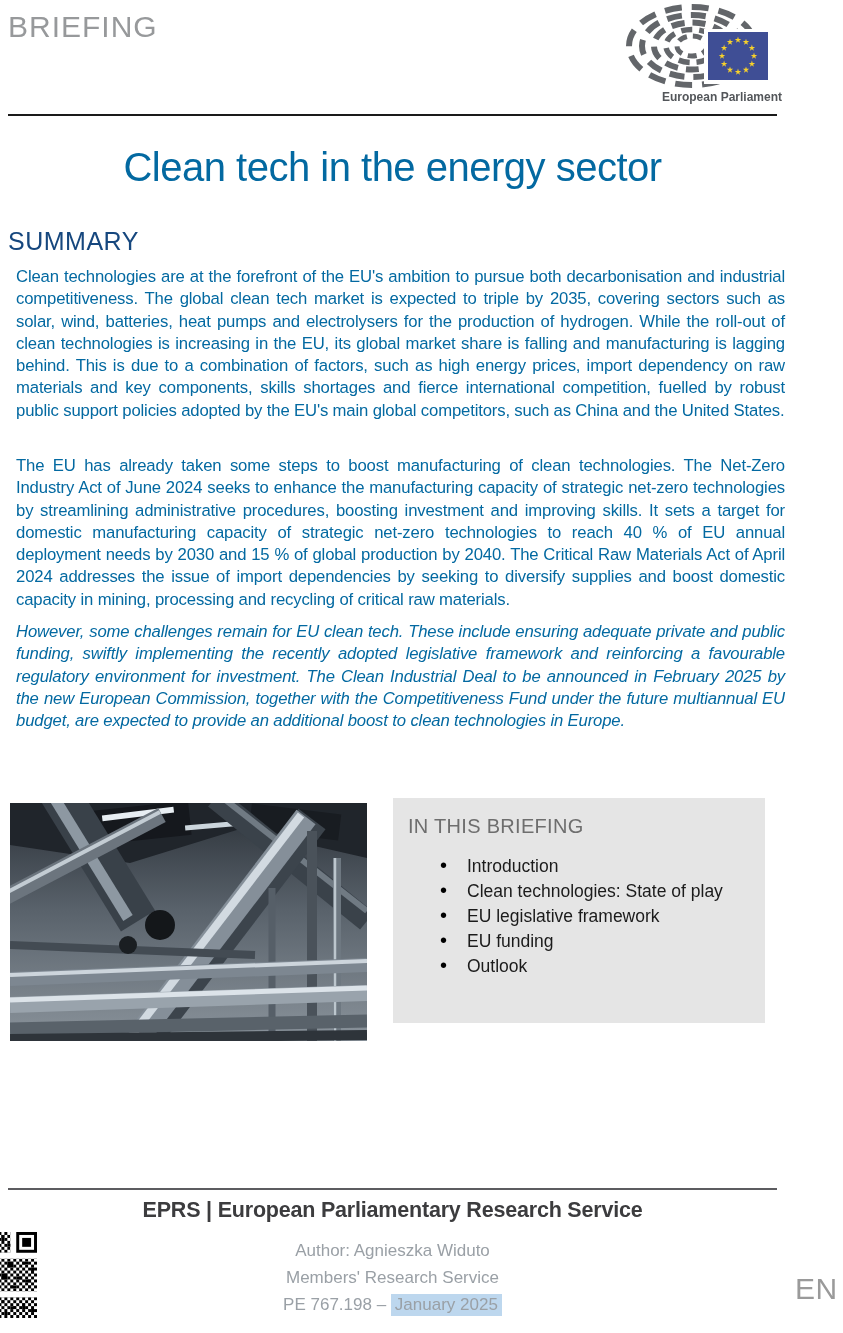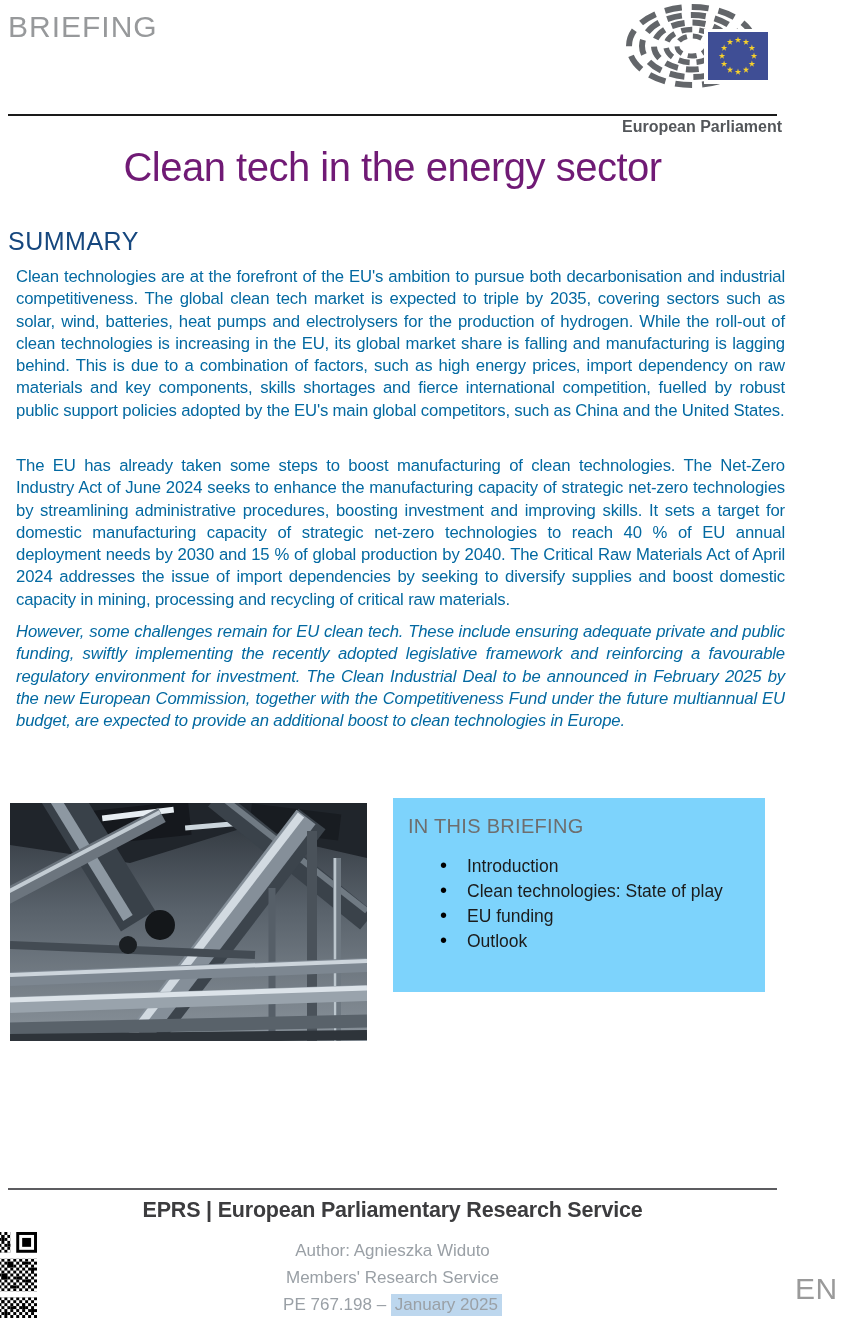--- a/index.html
+++ b/index.html
@@ -10,52 +10,52 @@
     background:#ffffff; overflow:hidden;
   }
   
   .kicker {
     position:absolute; left:8px; top:10px;
     font-size:30px; letter-spacing:1px; color:#97999b; font-weight:normal;
   }
   .ep-logo { position:absolute; left:622px; top:2px; width:158px; height:86px; }
   .ep-logo-caption {
     position:absolute; left:612px; top:90px; width:170px;
-    text-align:right; font-size:16px; font-weight:bold; color:#53565a;margin-top:28px;
+    text-align:right; font-size:12px; font-weight:bold; color:#53565a;
   }
   .header-rule {
     position:absolute; left:8px; top:114px; width:769px; height:2px;
     background:#1a1a1a;
   }
   
   .doc-title {
     position:absolute; left:8px; top:145px; width:769px;
-    text-align:center; font-size:40px; color:#701a75; font-weight:normal;
+    text-align:center; font-size:40px; color:#0369a1; font-weight:normal;
     letter-spacing:-0.5px;
   }
   .summary-heading {
     position:absolute; left:8px; top:227px;
     font-size:25px; color:#16477e; font-weight:normal; letter-spacing:0.5px;
   }
   .para {
     position:absolute; left:16px; width:769px;
     text-align:justify; font-size:16.7px; line-height:22.3px;
     color:#0369a1; letter-spacing:-0.15px;
   }
   .para-1 { top:266px; }
   .para-2 { top:455px; }
   .para-3 { top:621px;font-style:italic; }
   
   .photo {
     position:absolute; left:10px; top:803px; width:357px; height:238px;
     display:block;
   }
   .briefing-box {
-    position:absolute; left:393px; top:798px; width:372px; height:194px;
-    background:#7dd3fc;
+    position:absolute; left:393px; top:798px; width:372px; height:225px;
+    background:#e5e5e5;
   }
   .briefing-box-heading {
     margin:17px 0 0 15px; font-size:20px; color:#6e6e6e;
     letter-spacing:0.3px; font-weight:normal;
   }
   .briefing-list { list-style:none; margin:15px 0 0 47px; padding:0; }
   .briefing-list li {
     font-size:17.5px; color:#1b1b1b; line-height:24px; white-space:nowrap;
   }
   .briefing-list li::before {
@@ -175,20 +175,21 @@
     <line x1="0" y1="197" x2="357" y2="185" stroke="#dce3e9" stroke-width="5"></line>
     <line x1="0" y1="226" x2="357" y2="218" stroke="#59626a" stroke-width="13"></line>
     <line x1="0" y1="236" x2="357" y2="232" stroke="#2e343a" stroke-width="10"></line>
   </svg>
 
   <div class="briefing-box">
     <div class="briefing-box-heading">IN THIS BRIEFING</div>
     <ul class="briefing-list">
       <li>Introduction</li>
       <li>Clean technologies: State of play</li>
+      <li>EU legislative framework</li>
       <li>EU funding</li>
       <li>Outlook</li>
     </ul>
   </div>
 
   <div class="footer-rule"></div>
   <div class="eprs-title">EPRS | European Parliamentary Research Service</div>
 
   <svg class="qr-code" viewBox="0 0 29 29" aria-hidden="true">
     <rect width="29" height="29" fill="#ffffff"></rect>

